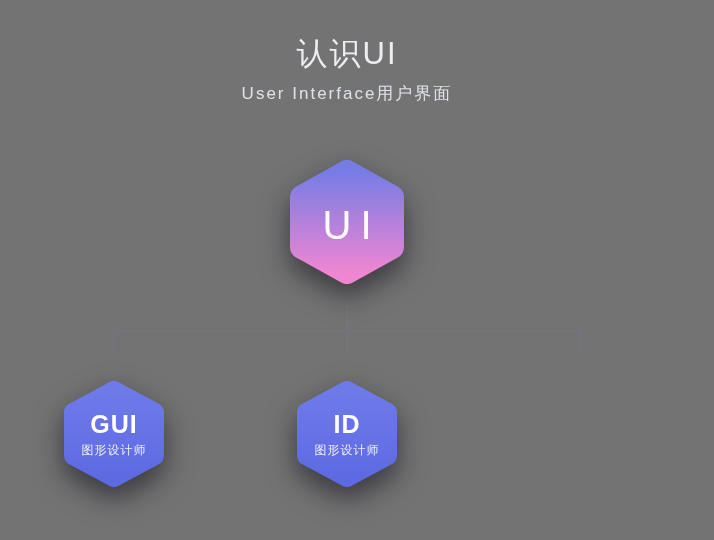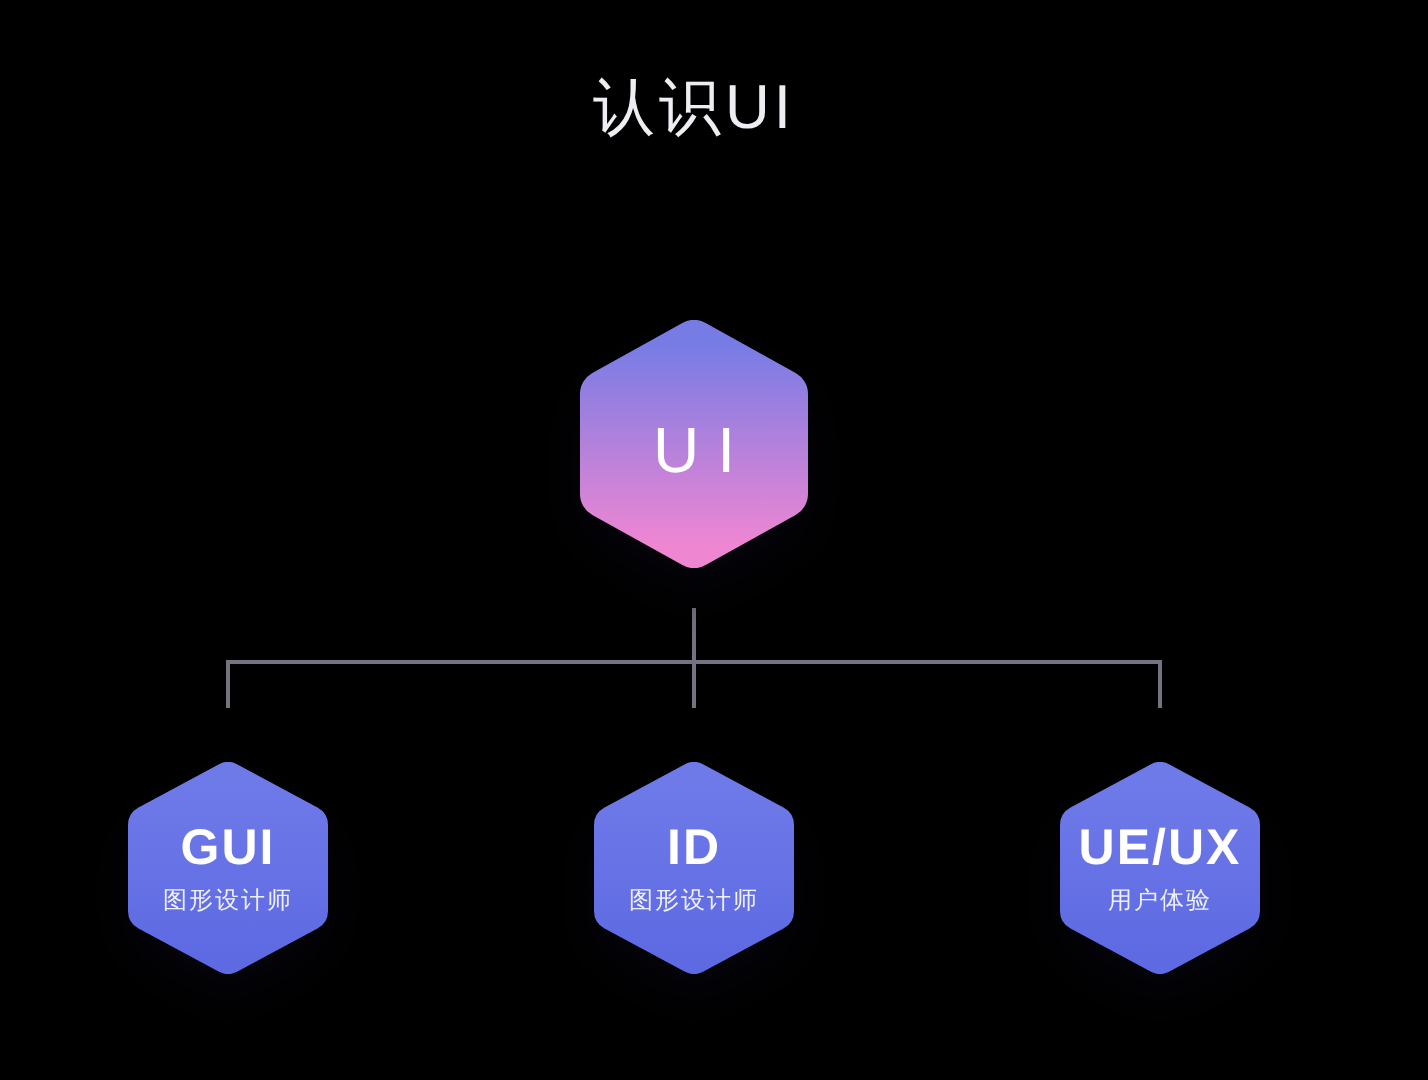--- a/index.html
+++ b/index.html
@@ -2,21 +2,21 @@
 <html><head>
 <meta charset="utf-8">
 <style>
   html, body { margin: 0; padding: 0; }
   body { font-family: "Liberation Sans", "DejaVu Sans", sans-serif; }
 
   .stage {
     position: relative;
     width: 714px;
     height: 540px;
-    background: #000000;
+    background: #737373;
     overflow: hidden;
   }
 
   
   .title {
     position: absolute;
     top: 33px;
     left: 0;
     width: 694px;           
     text-align: center;
@@ -67,21 +67,21 @@
     flex-direction: column;
     align-items: center;
     justify-content: center;
     color: #ffffff;
     text-align: center;
     line-height: 1.15;
   }
 
   #root-node { left: 277px; top: 144px; width: 140px; height: 156px; }
   .root-label {
-    font-size: 32px;
+    font-size: 40px;
     font-weight: 500;
     letter-spacing: 9px;
     padding-left: 9px;   
     margin-top: 6px;
   }
 
   .child-node { top: 369px; width: 120px; height: 130px; }
   #child-0 { left: 54px; }
   #child-1 { left: 287px; }
   #child-2 { left: 520px; }
@@ -98,20 +98,21 @@
     margin-top: 5px;
     color: #eef0ff;
   }
 </style>
 </head>
 <body>
 
 <div class="stage">
 
   <div class="title">认识UI</div>
+  <div class="subtitle">User Interface用户界面</div>
 
   <div class="line v" id="stem"></div>
   <div class="line h" id="crossbar"></div>
   <div class="line v" id="drop-left"></div>
   <div class="line v" id="drop-right"></div>
 
   <div class="hex-node" id="root-node">
     <svg viewBox="0 0 140 156" width="140" height="156">
       <defs>
         <linearGradient id="gradRoot" x1="0" y1="0" x2="0" y2="1">
@@ -149,29 +150,14 @@
         </linearGradient>
       </defs>
       <polygon points="60,22 100,43.5 100,86.5 60,108 20,86.5 20,43.5" fill="url(#gradChild1)" stroke="url(#gradChild1)" stroke-width="20" stroke-linejoin="round"></polygon>
     </svg>
     <div class="hex-label">
       <div class="child-main">ID</div>
       <div class="child-sub">图形设计师</div>
     </div>
   </div>
 
-  <div class="hex-node child-node" id="child-2">
-    <svg viewBox="0 0 120 130" width="120" height="130">
-      <defs>
-        <linearGradient id="gradChild2" x1="0" y1="0" x2="0" y2="1">
-          <stop offset="0" stop-color="#6f7ae9"></stop>
-          <stop offset="1" stop-color="#5e6ae2"></stop>
-        </linearGradient>
-      </defs>
-      <polygon points="60,22 100,43.5 100,86.5 60,108 20,86.5 20,43.5" fill="url(#gradChild2)" stroke="url(#gradChild2)" stroke-width="20" stroke-linejoin="round"></polygon>
-    </svg>
-    <div class="hex-label">
-      <div class="child-main">UE/UX</div>
-      <div class="child-sub">用户体验</div>
-    </div>
-  </div>
 
 </div>
 
 </body></html>

